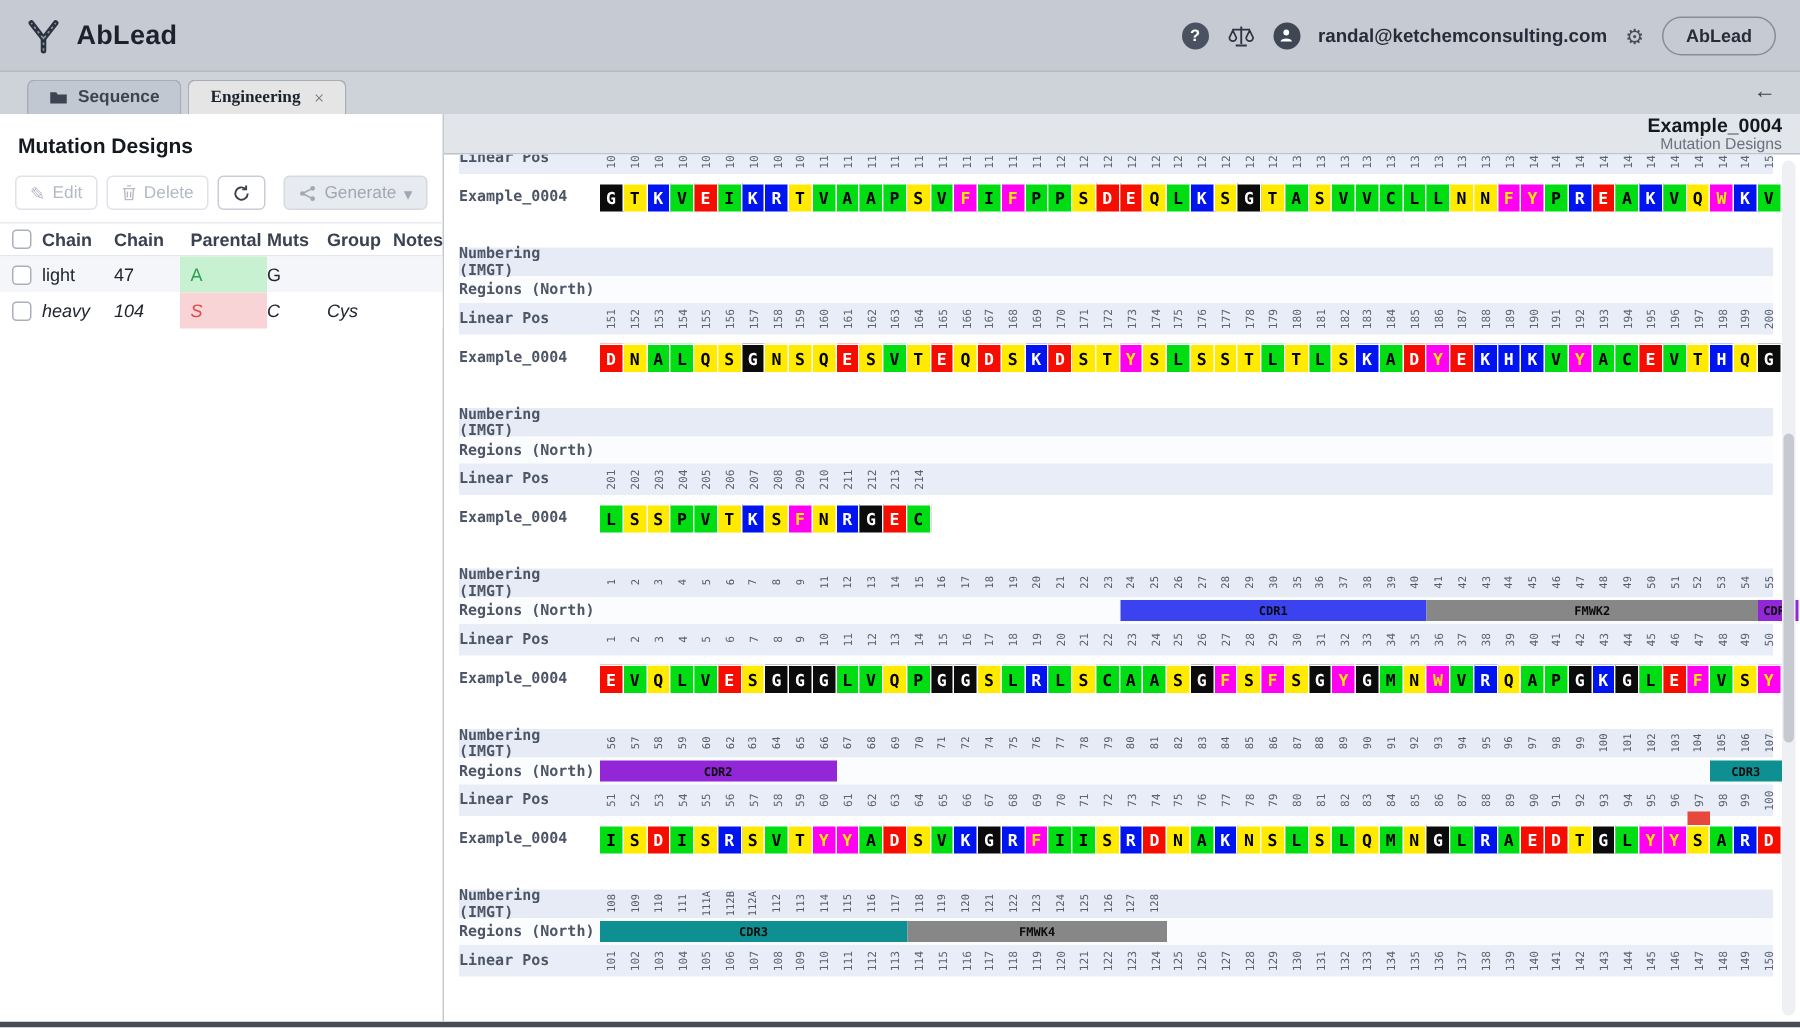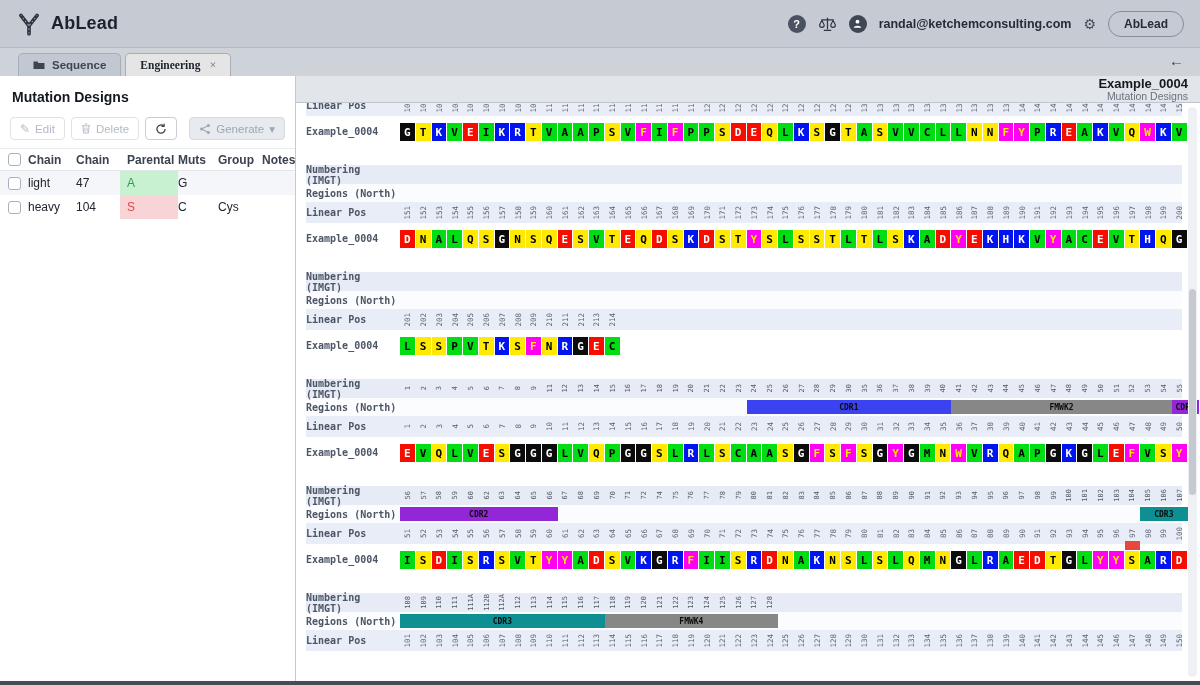--- a/index.html
+++ b/index.html
@@ -31,21 +31,21 @@
   .tb-btn { height:23px; display:flex; align-items:center; gap:5px; padding:0 9px; font-size:11.5px; border:1px solid #dfe2e7; border-radius:4px; background:#fff; color:#b3bac4; }
   .tb-btn.enabled { border-color:#c9cdd4; color:#3c434d; }
   .tb-btn.generate { margin-left:auto; background:#e7eaee; border-color:#d6dae0; color:#a0a8b3; }
   .glyph { font-size:12px; line-height:1; }
 
   
   .mut-table { width:100%; font-size:12px; }
   .mt-row { display:flex; align-items:center; height:24px; }
   .mt-head { height:23px; border-top:1px solid #e8eaee; border-bottom:1px solid #e3e6ea; font-weight:bold; color:#3a4250; font-size:12px; }
   .mt-row.r0 { background:#f5f6f9; }
-  .mt-row.r1 { background:#ffffff; }
+  .mt-row.r1 { background:#ffffff;font-style:italic; }
   .c-check { width:28px; flex:none; display:flex; justify-content:center; }
   .checkbox { width:13px; height:13px; border:1.5px solid #aab0bb; border-radius:3px; background:#fff; }
   .c-chain { width:48px; flex:none; }
   .c-linear { width:44px; flex:none; }
   .c-parental { width:58px; flex:none; align-self:stretch; display:flex; align-items:center; padding-left:7px; }
   .c-muts { width:40px; flex:none; }
   .c-group { width:44px; flex:none; }
   .c-notes { width:34px; flex:none; }
   .par-pos { background:#c8f1d1; color:#2f9e53; font-weight:normal; }
   .par-neg { background:#f8d4d6; color:#dd4a4a; }

